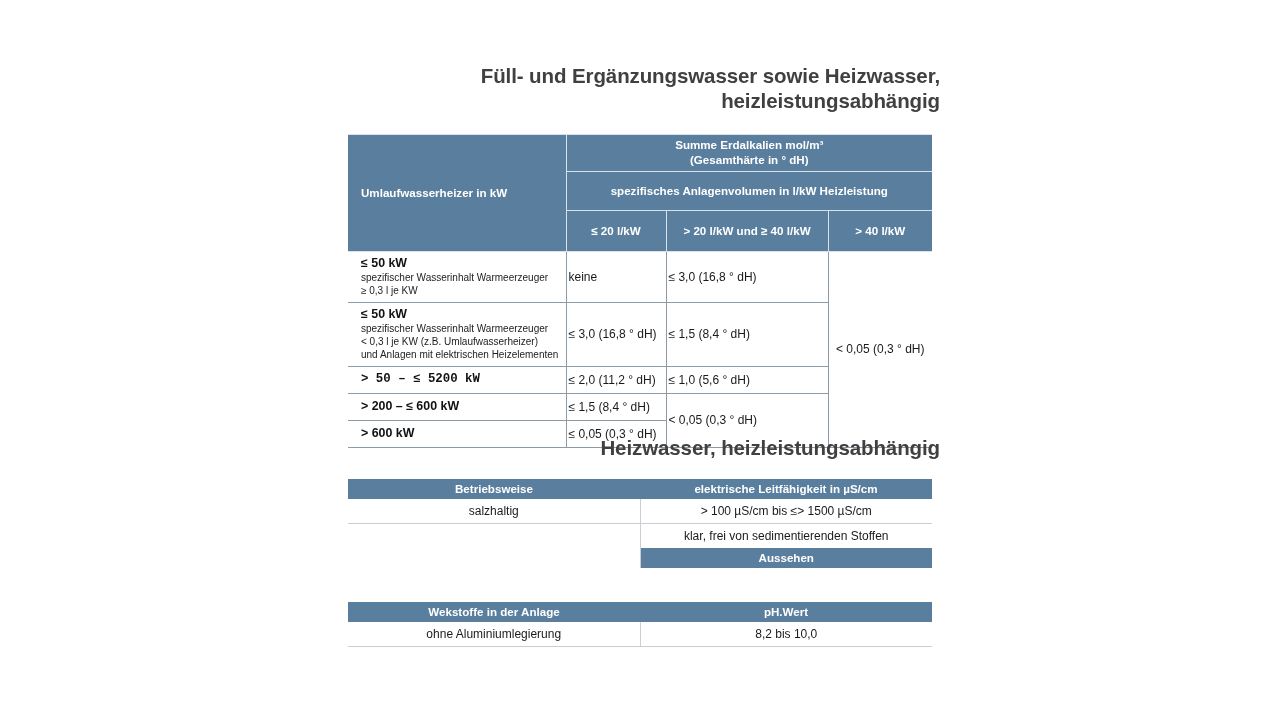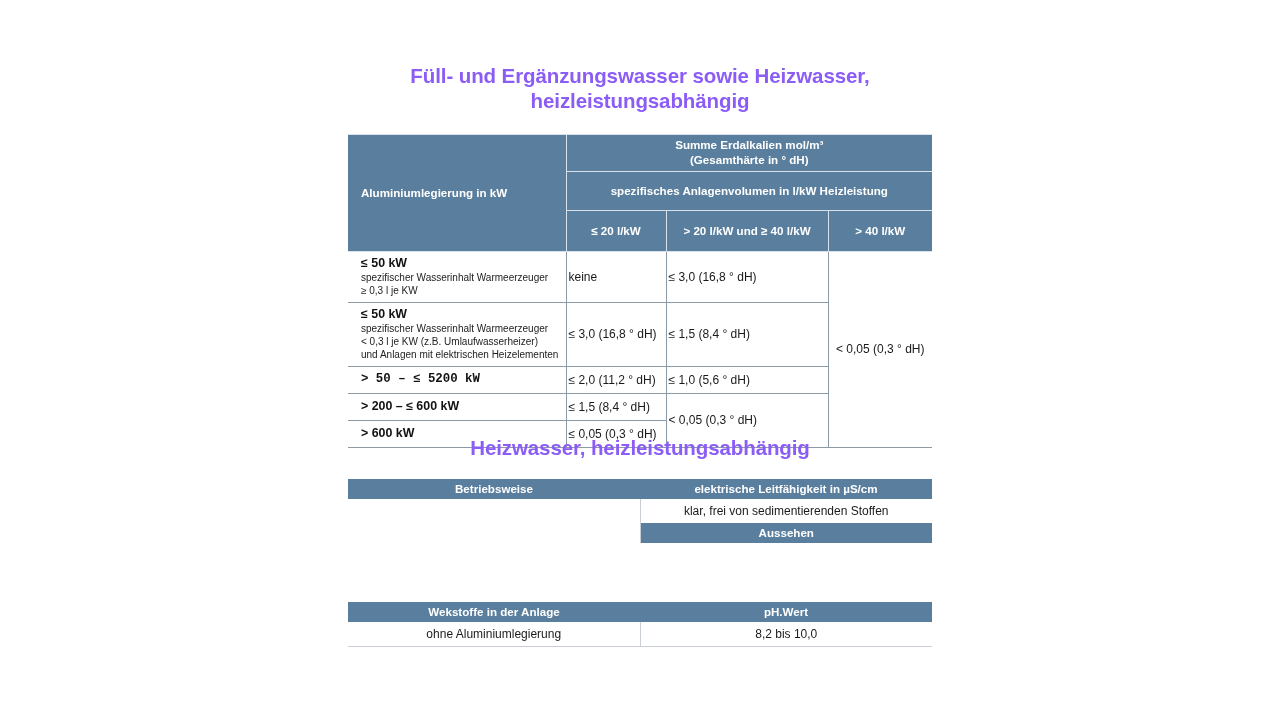--- a/index.html
+++ b/index.html
@@ -18,22 +18,22 @@
 
   .slide {
     position: relative;
     width: 1280px;
     height: 720px;
   }
 
   
   .title {
     position: absolute;
-    text-align: center;
-    color: #8b5cf6;
+    text-align: right;
+    color: #404040;
     font-weight: bold;
     line-height: 1.22;
     letter-spacing: -0.1px;
   }
   #title-1 {
     left: 340px;
     top: 63px;
     width: 600px;
     font-size: 20.5px;
   }
@@ -142,21 +142,21 @@
 
   <table class="tbl" id="table-1">
     <colgroup>
       <col style="width:218px">
       <col style="width:100px">
       <col style="width:162px">
       <col style="width:104px">
     </colgroup>
     <thead>
       <tr>
-        <th class="hdr left" rowspan="3" style="height:116px;border-left:none;">Aluminiumlegierung in kW</th>
+        <th class="hdr left" rowspan="3" style="height:116px;border-left:none;">Umlaufwasserheizer in kW</th>
         <th class="hdr" colspan="3" style="height:36px;white-space:pre-line;border-right:none;">Summe Erdalkalien mol/m³
 (Gesamthärte in ° dH)</th>
       </tr>
       <tr>
         <th class="hdr" colspan="3" style="height:38px;border-right:none;">spezifisches Anlagenvolumen in l/kW Heizleistung</th>
       </tr>
       <tr>
         <th class="hdr" style="height:40px;">≤ 20 l/kW</th>
         <th class="hdr" style="height:40px;">&gt; 20 l/kW  und ≥ 40 l/kW</th>
         <th class="hdr" style="height:40px;border-right:none;">&gt; 40 l/kW</th>
@@ -214,20 +214,24 @@
       <col style="width:292px">
     </colgroup>
     <thead>
       <tr>
         <th class="hdr" style="height:20px;border:none;">Betriebsweise</th>
         <th class="hdr" style="height:20px;border:none;">elektrische Leitfähigkeit in µS/cm</th>
       </tr>
     </thead>
     <tbody>
       <tr>
+        <td class="body">salzhaltig</td>
+        <td class="body noright">&gt; 100 µS/cm bis ≤&gt; 1500 µS/cm</td>
+      </tr>
+      <tr>
         <td class="blank"></td>
         <td class="body nolines noright">klar, frei von sedimentierenden Stoffen</td>
       </tr>
       <tr>
         <td class="blank"></td>
         <td class="hdr" style="height:20px;border:none;">Aussehen</td>
       </tr>
     </tbody>
   </table>
 

